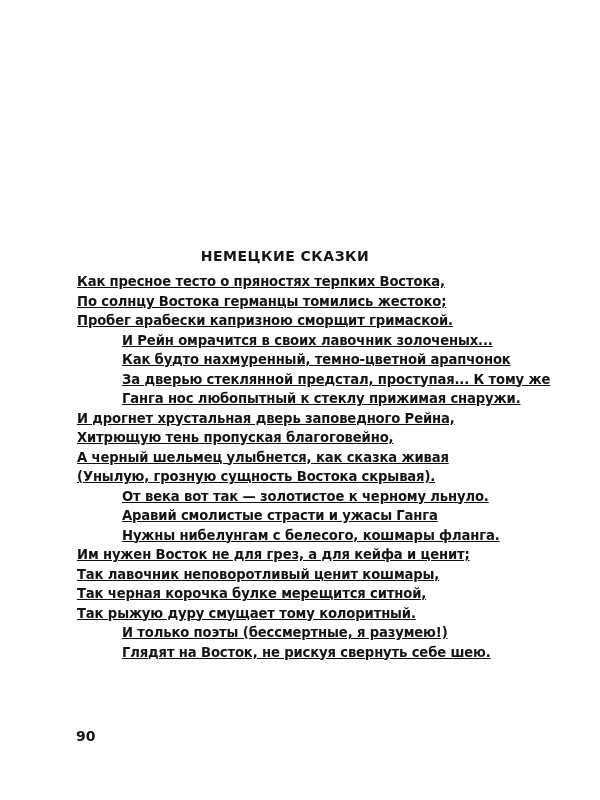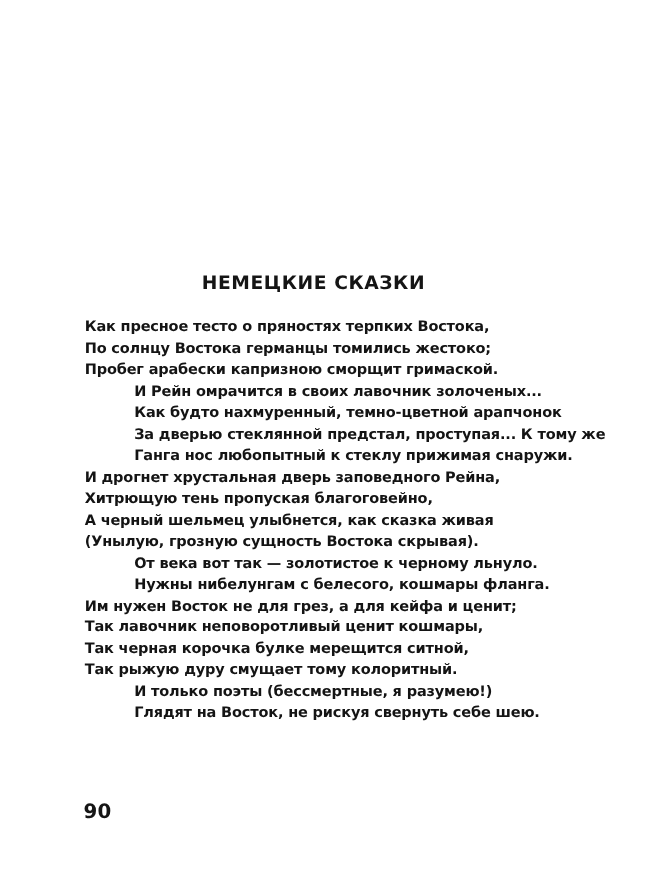--- a/index.html
+++ b/index.html
@@ -2,50 +2,51 @@
 <html><head>
   <meta charset="utf-8">
   <style>
     html, body { margin: 0; padding: 0; }
     body {
       width: 600px; height: 800px; background: #ffffff; position: relative; overflow: hidden;
       font-family: "DejaVu Sans", "Liberation Sans", sans-serif; color: #111;
     }
     .title {
       position: absolute; left: 0; width: 570px; top: 248px; text-align: center;
-      font-size: 17px; font-weight: bold; letter-spacing: 0.5px; color: #151515;
+      font-size: 14px; font-weight: bold; letter-spacing: 0.5px; color: #151515;
     }
-    .poem { position: absolute; left: 77px; top: 288px; width: 500px; }
+    .poem { position: absolute; left: 77px; top: 272px; width: 500px; text-decoration: underline; }
     .line {
       height: 19.5px; line-height: 19.5px; font-size: 13.2px; font-weight: bold;
       white-space: nowrap; color: #141414; letter-spacing: -0.15px;
     }
     .line.indent { padding-left: 45px; }
     .page-number {
-      position: absolute; left: 76px; top: 728px; font-size: 18px; font-weight: bold; color: #151515;
+      position: absolute; left: 76px; top: 728px; font-size: 14px; font-weight: bold; color: #151515;
     }
   </style>
 </head>
 <body>
 
 <div class="title">НЕМЕЦКИЕ СКАЗКИ</div>
 
 <div class="poem">
   <div class="line">Как пресное тесто о пряностях терпких Востока,</div>
   <div class="line">По солнцу Востока германцы томились жестоко;</div>
   <div class="line">Пробег арабески капризною сморщит гримаской.</div>
   <div class="line indent">И Рейн омрачится в своих лавочник золоченых...</div>
   <div class="line indent">Как будто нахмуренный, темно-цветной арапчонок</div>
   <div class="line indent">За дверью стеклянной предстал, проступая... К тому же</div>
   <div class="line indent">Ганга нос любопытный к стеклу прижимая снаружи.</div>
   <div class="line">И дрогнет хрустальная дверь заповедного Рейна,</div>
   <div class="line">Хитрющую тень пропуская благоговейно,</div>
   <div class="line">А черный шельмец улыбнется, как сказка живая</div>
   <div class="line">(Унылую, грозную сущность Востока скрывая).</div>
   <div class="line indent">От века вот так — золотистое к черному льнуло.</div>
+  <div class="line indent">Аравий смолистые страсти и ужасы Ганга</div>
   <div class="line indent">Нужны нибелунгам с белесого, кошмары фланга.</div>
   <div class="line">Им нужен Восток не для грез, а для кейфа и ценит;</div>
   <div class="line">Так лавочник неповоротливый ценит кошмары,</div>
   <div class="line">Так черная корочка булке мерещится ситной,</div>
   <div class="line">Так рыжую дуру смущает тому колоритный.</div>
   <div class="line indent">И только поэты (бессмертные, я разумею!)</div>
   <div class="line indent">Глядят на Восток, не рискуя свернуть себе шею.</div>
 </div>
 
 <div class="page-number">90</div>

